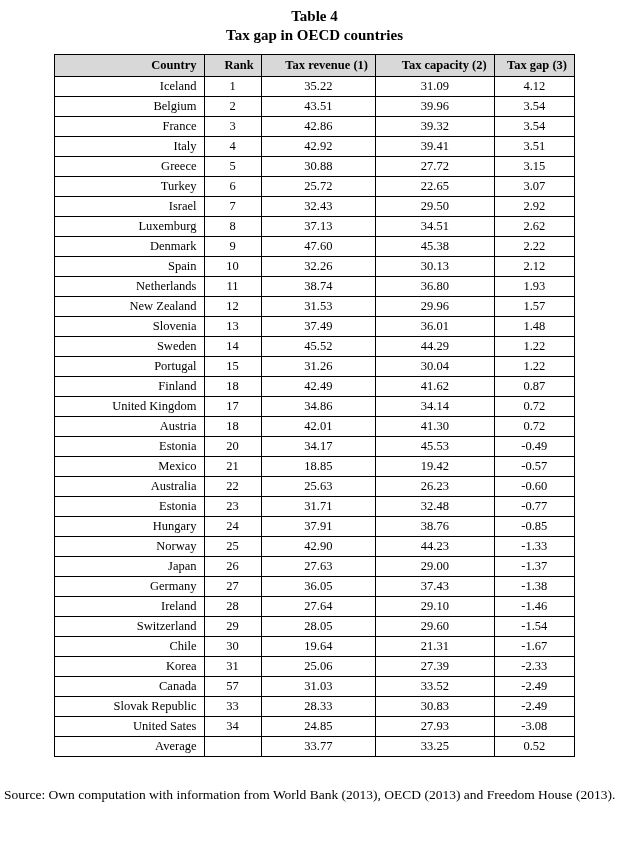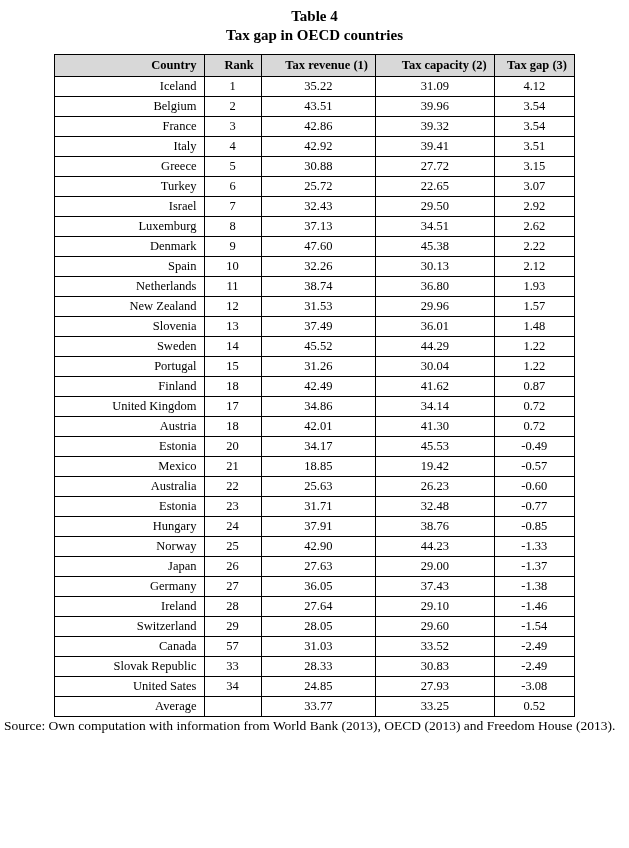--- a/index.html
+++ b/index.html
@@ -52,21 +52,21 @@
   td.col0 { text-align: right; }
   td.col1, td.col2, td.col3, td.col4 { text-align: center; }
   .w-col0 { width: 136px; }
   .w-col1 { width: 52px; }
   .w-col2 { width: 104px; }
   .w-col3 { width: 108px; }
   .w-col4 { width: 73px; }
   .source-note {
     font-size: 13.5px;
     line-height: 1.32;
-    margin: 0 6px 0 4px;
+    margin: 29px 6px 0 4px;
     text-align: left;
   }
 </style>
 </head>
 <body>
 
 <div class="page">
 
   <div class="title-block">
     <div>Table 4</div>
@@ -281,20 +281,34 @@
           <td class="col4">-1.46</td>
         </tr>
         <tr>
           <td class="col0">Switzerland</td>
           <td class="col1">29</td>
           <td class="col2">28.05</td>
           <td class="col3">29.60</td>
           <td class="col4">-1.54</td>
         </tr>
         <tr>
+          <td class="col0">Chile</td>
+          <td class="col1">30</td>
+          <td class="col2">19.64</td>
+          <td class="col3">21.31</td>
+          <td class="col4">-1.67</td>
+        </tr>
+        <tr>
+          <td class="col0">Korea</td>
+          <td class="col1">31</td>
+          <td class="col2">25.06</td>
+          <td class="col3">27.39</td>
+          <td class="col4">-2.33</td>
+        </tr>
+        <tr>
           <td class="col0">Canada</td>
           <td class="col1">57</td>
           <td class="col2">31.03</td>
           <td class="col3">33.52</td>
           <td class="col4">-2.49</td>
         </tr>
         <tr>
           <td class="col0">Slovak Republic</td>
           <td class="col1">33</td>
           <td class="col2">28.33</td>

